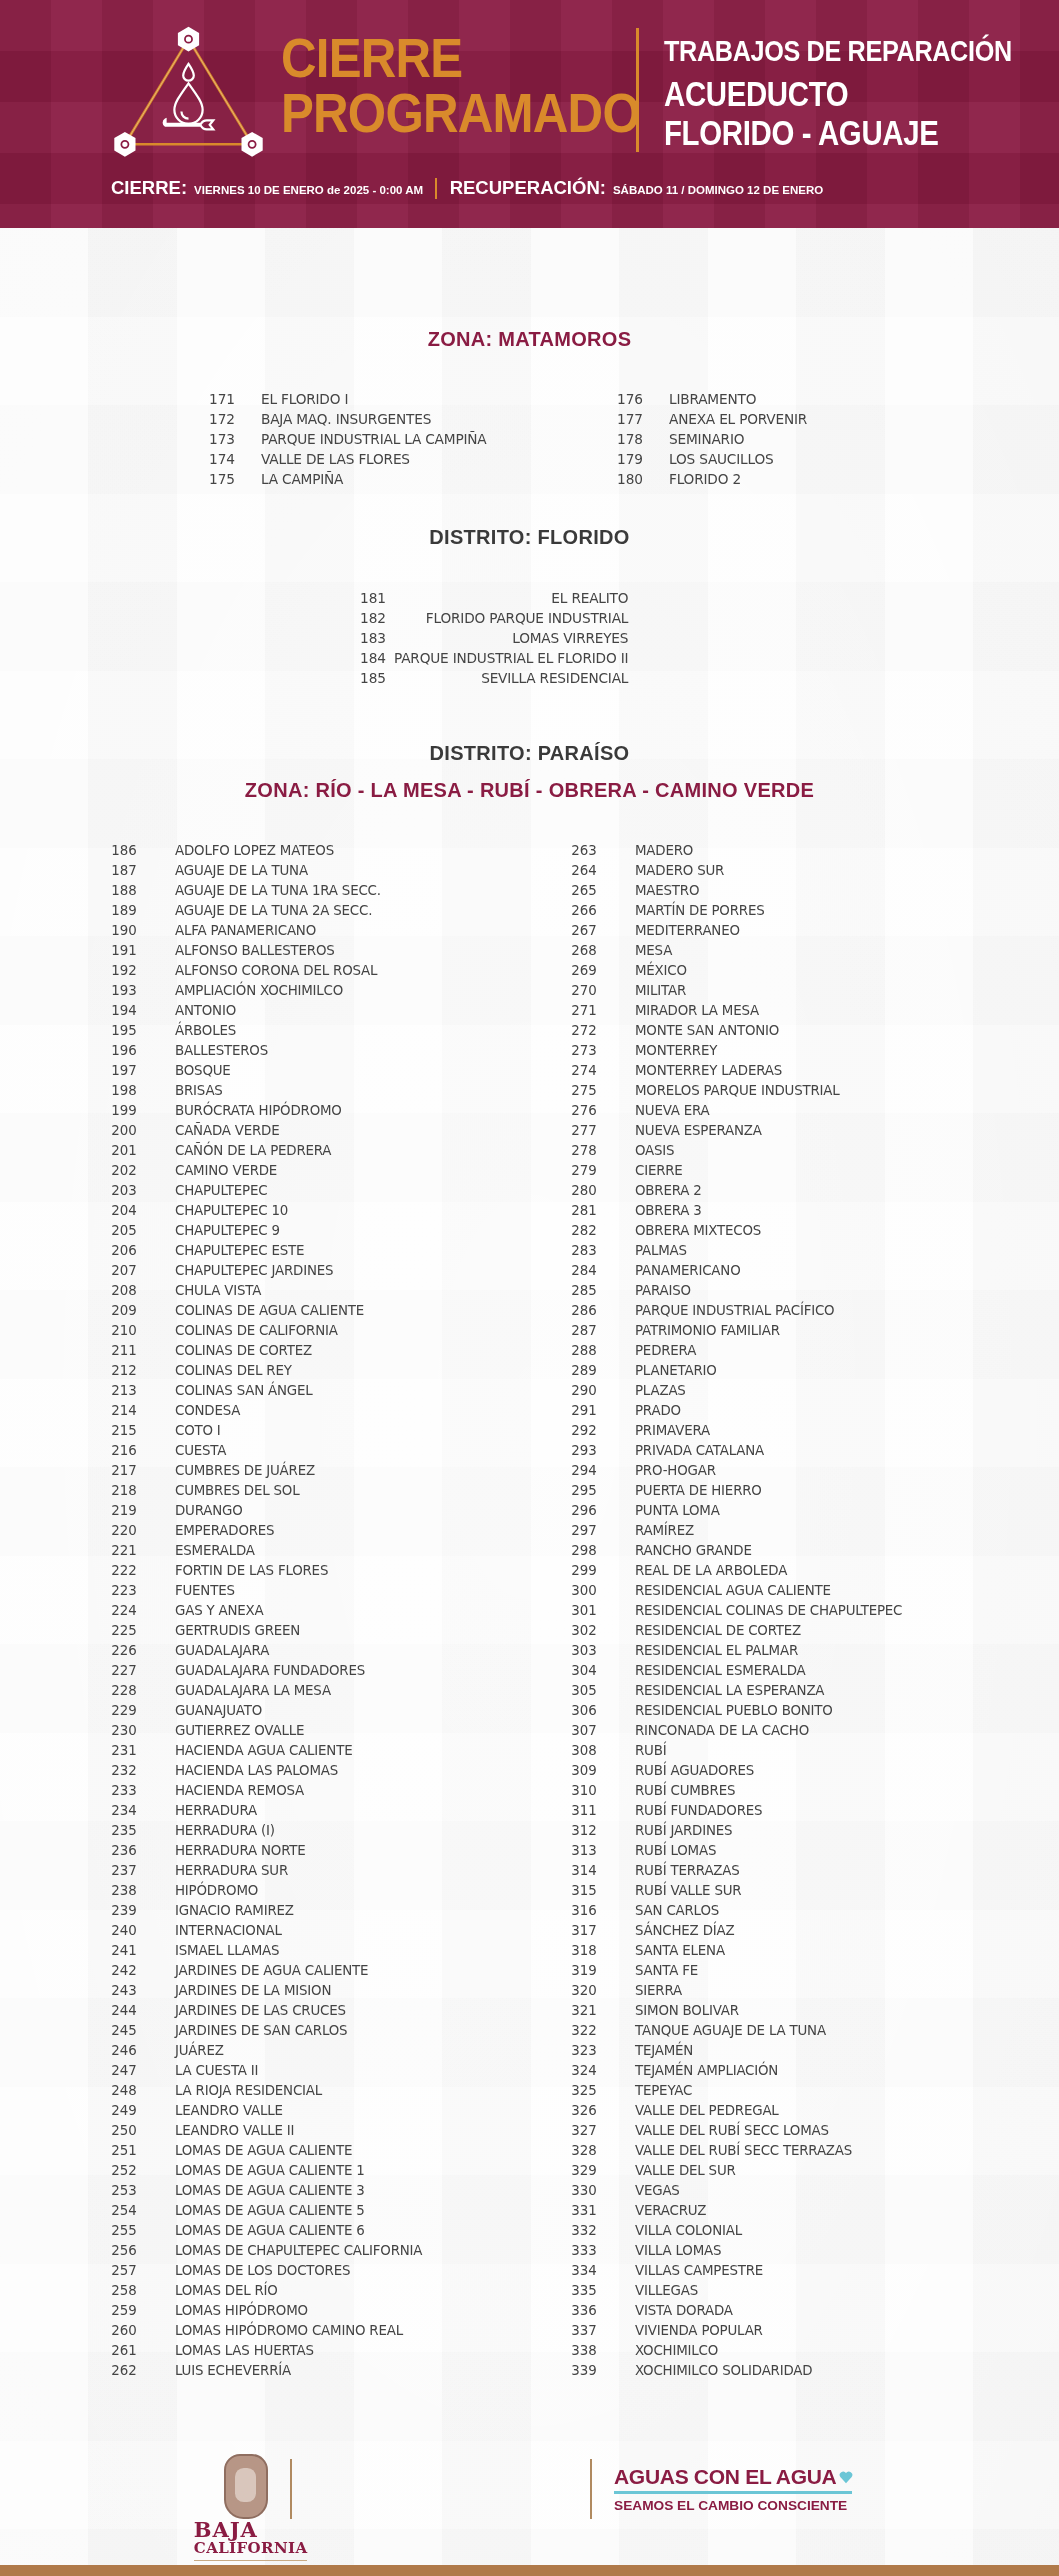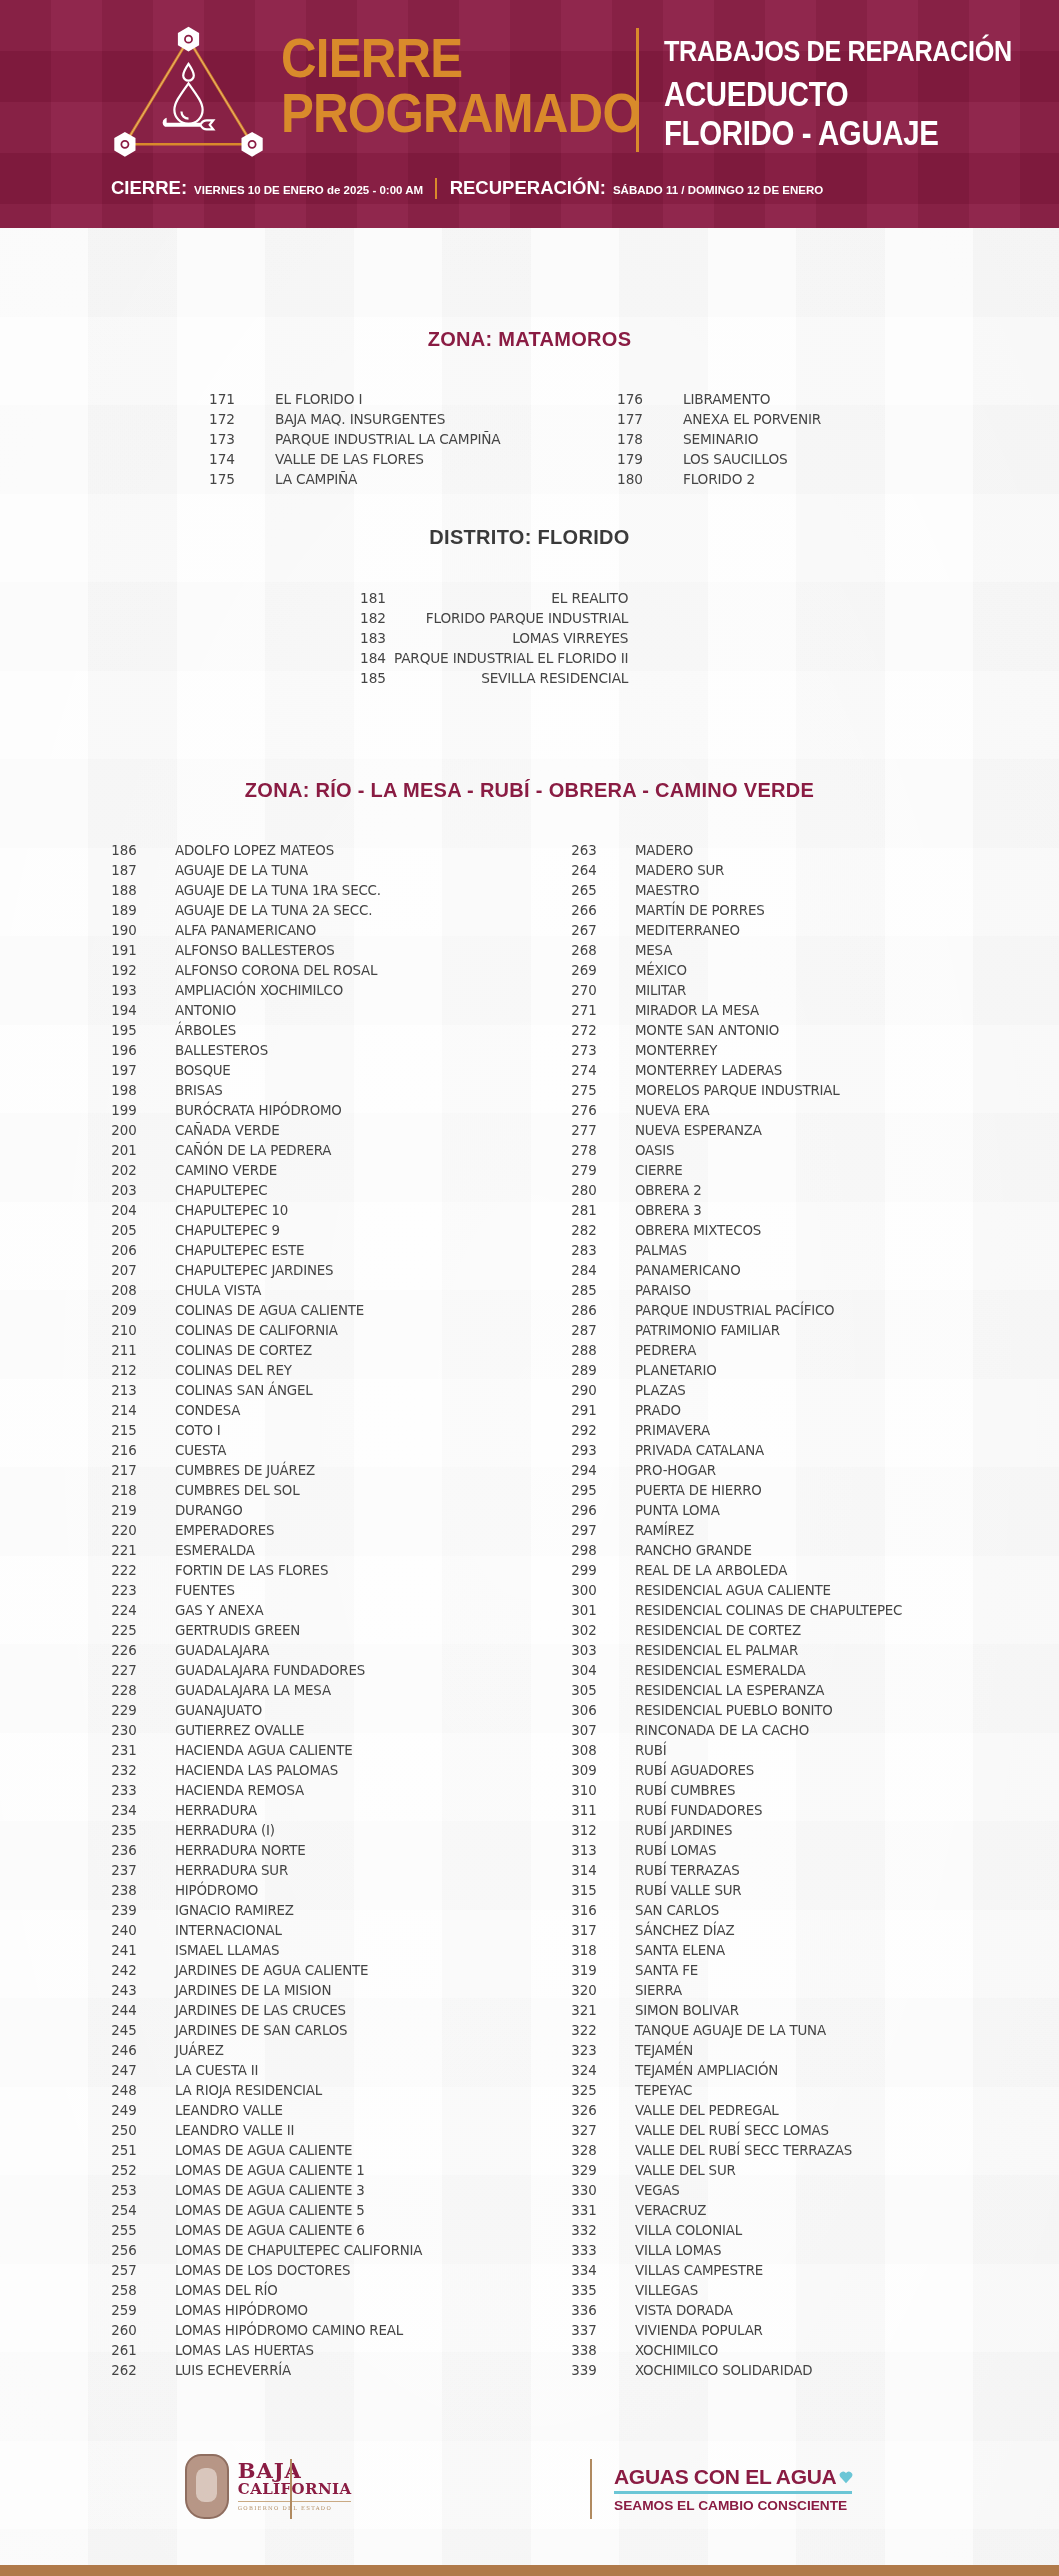--- a/index.html
+++ b/index.html
@@ -92,35 +92,35 @@
     font-family: "DejaVu Sans", sans-serif;
     color: #444;
     font-size: 13.2px;
   }
   .row { display: flex; align-items: center; white-space: nowrap; }
   .row .num { display: inline-block; text-align: center; }
   .row .name { display: inline-block; letter-spacing: -0.2px; }
 
   .list-m .row { height: 20px; font-size: 13.7px; }
   .list-m .num { width: 42px; }
-  .list-m .name { margin-left: 32px; text-align: right; }
+  .list-m .name { margin-left: 18px; text-align: right; }
 
   .list-f .row { height: 20px; font-size: 13.7px; justify-content: space-between; }
   .list-f .num { width: 42px; }
   .list-f .name { }
 
   .list-p .row { height: 20px; font-size: 13.4px; }
   .list-p .num { width: 42px; }
   .list-p .name { margin-left: 30px; }
 
   
   .footer {
     position: absolute; left: 0; top: 2410px; width: 1059px; height: 154px; z-index: 2;
   }
-  .logo-bc { position: absolute; left: 185px; top: 44px; display: flex; align-items: center; }
+  .logo-bc { position: absolute; left: 185px; top: 44px; display: flex; align-items: center; flex-direction: column; }
   .bc-shield {
     width: 44px; height: 65px; border-radius: 16px 16px 19.4px 19.4px;
     background: #b79686; border: 2.6px solid #8f6e60; position: relative;
   }
   .bc-shield::after {
     content: ""; position: absolute; left: 8.8px; top: 12.4px; width: 21px; height: 34px;
     border-radius: 8.8px; background: #d9c6bc;
   }
   .bc-text { margin-left: 8.8px; font-family: "DejaVu Serif", serif; color: #8a1c43; font-weight: bold; }
   .bc-text .t1 { font-size: 21px; line-height: 21px; letter-spacing: 0.9px; }
@@ -276,20 +276,21 @@
     <div class="row">
         <span class="num">184</span>
         <span class="name">PARQUE INDUSTRIAL EL FLORIDO II</span>
       </div>
     <div class="row">
         <span class="num">185</span>
         <span class="name">SEVILLA RESIDENCIAL</span>
       </div>
   </div>
 
+  <h2 class="district-title" style="top:742px">DISTRITO: PARAÍSO</h2>
   <h3 class="zone-title" style="top:779px">ZONA: RÍO - LA MESA - RUBÍ - OBRERA - CAMINO VERDE</h3>
 
   <div class="list list-p" id="paraiso-col1" style="left:103px; top:840px">
       <div class="row">
         <span class="num">186</span>
         <span class="name">ADOLFO LOPEZ MATEOS</span>
       </div>
       <div class="row">
         <span class="num">187</span>
         <span class="name">AGUAJE DE LA TUNA</span>

